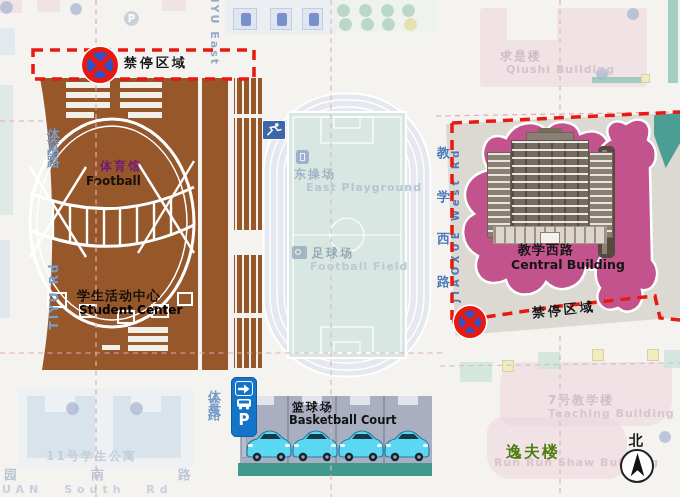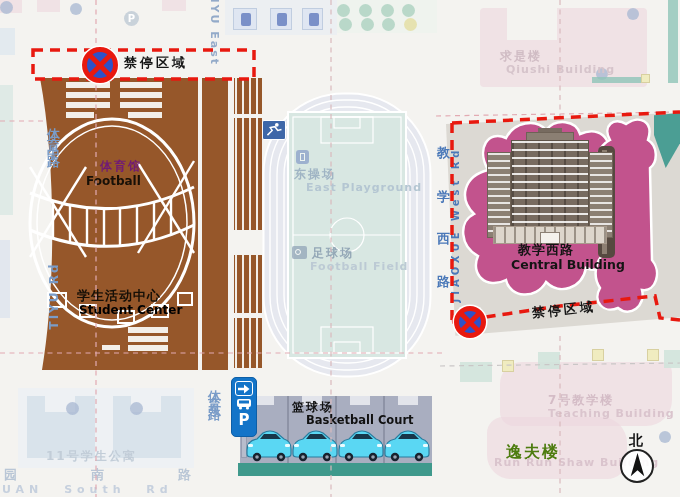--- a/index.html
+++ b/index.html
@@ -208,21 +208,21 @@
     <div class="abs" style="left:47px;top:0;width:2px;height:67px;background:#8e93a6;"></div>
     <div class="abs" style="left:95px;top:0;width:2px;height:67px;background:#8e93a6;"></div>
     <div class="abs" style="left:143px;top:0;width:2px;height:67px;background:#8e93a6;"></div>
     <div class="courtkey" style="left:14px;"></div>
     <div class="courtkey" style="left:62px;"></div>
     <div class="courtkey" style="left:110px;"></div>
     <div class="courtkey" style="left:158px;"></div>
     <div class="abs" style="left:1px;top:2px;width:6px;height:60px;background:#b8bdcc;border:1px solid #979db0;"></div>
   </div>
   <div class="lbl" style="left:292px;top:401px;font-size:12px;color:#111;letter-spacing:2px;">篮球场</div>
-  <div class="lbl" style="left:289px;top:414px;font-size:11.5px;color:#111;margin-left:17px;">Basketball Court</div>
+  <div class="lbl" style="left:289px;top:414px;font-size:11.5px;color:#111;">Basketball Court</div>
   <div class="abs" style="left:238px;top:463px;width:194px;height:13px;background:#3f998c;"></div>
   <svg class="abs" style="left:244px;top:424px;" width="192" height="40" viewBox="0 0 192 40">
     <defs>
       <g id="car">
         <path d="M3,23 Q3,14 13,12 L19,6 Q26,2 33,6 L40,12 Q47,14 47,22 L47,27 Q47,30 43,30 L7,30 Q3,30 3,27 Z" fill="#5ad7f3" stroke="#2a7c9e" stroke-width="1.2"></path>
         <path d="M20,7 L32,7 L37,12 L16,12 Z" fill="#17374a"></path>
         <rect x="4" y="17" width="5" height="3" rx="1.2" fill="#eafcff"></rect>
         <rect x="41" y="17" width="5" height="3" rx="1.2" fill="#eafcff"></rect>
         <circle cx="13" cy="30" r="4.2" fill="#18222e"></circle>
           <circle cx="13" cy="30" r="1.8" fill="#97a4b2"></circle>

